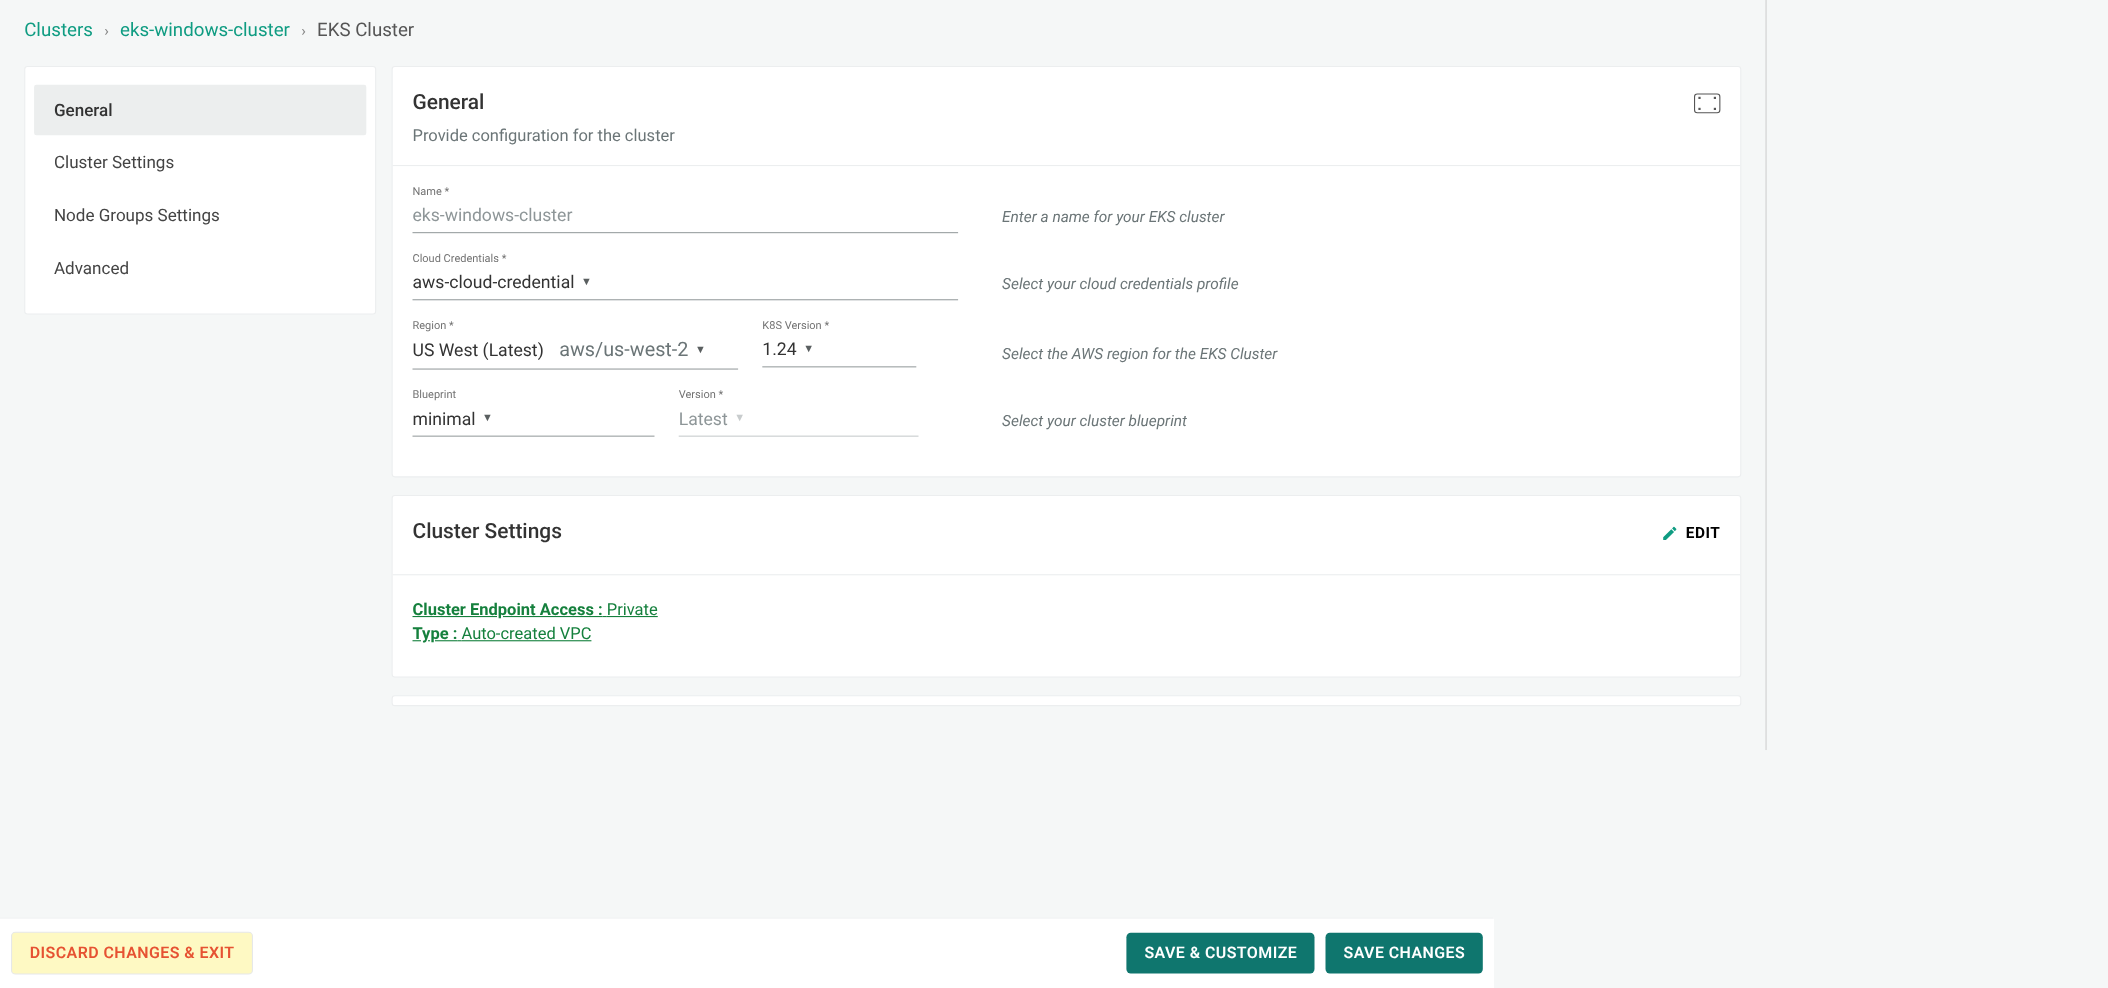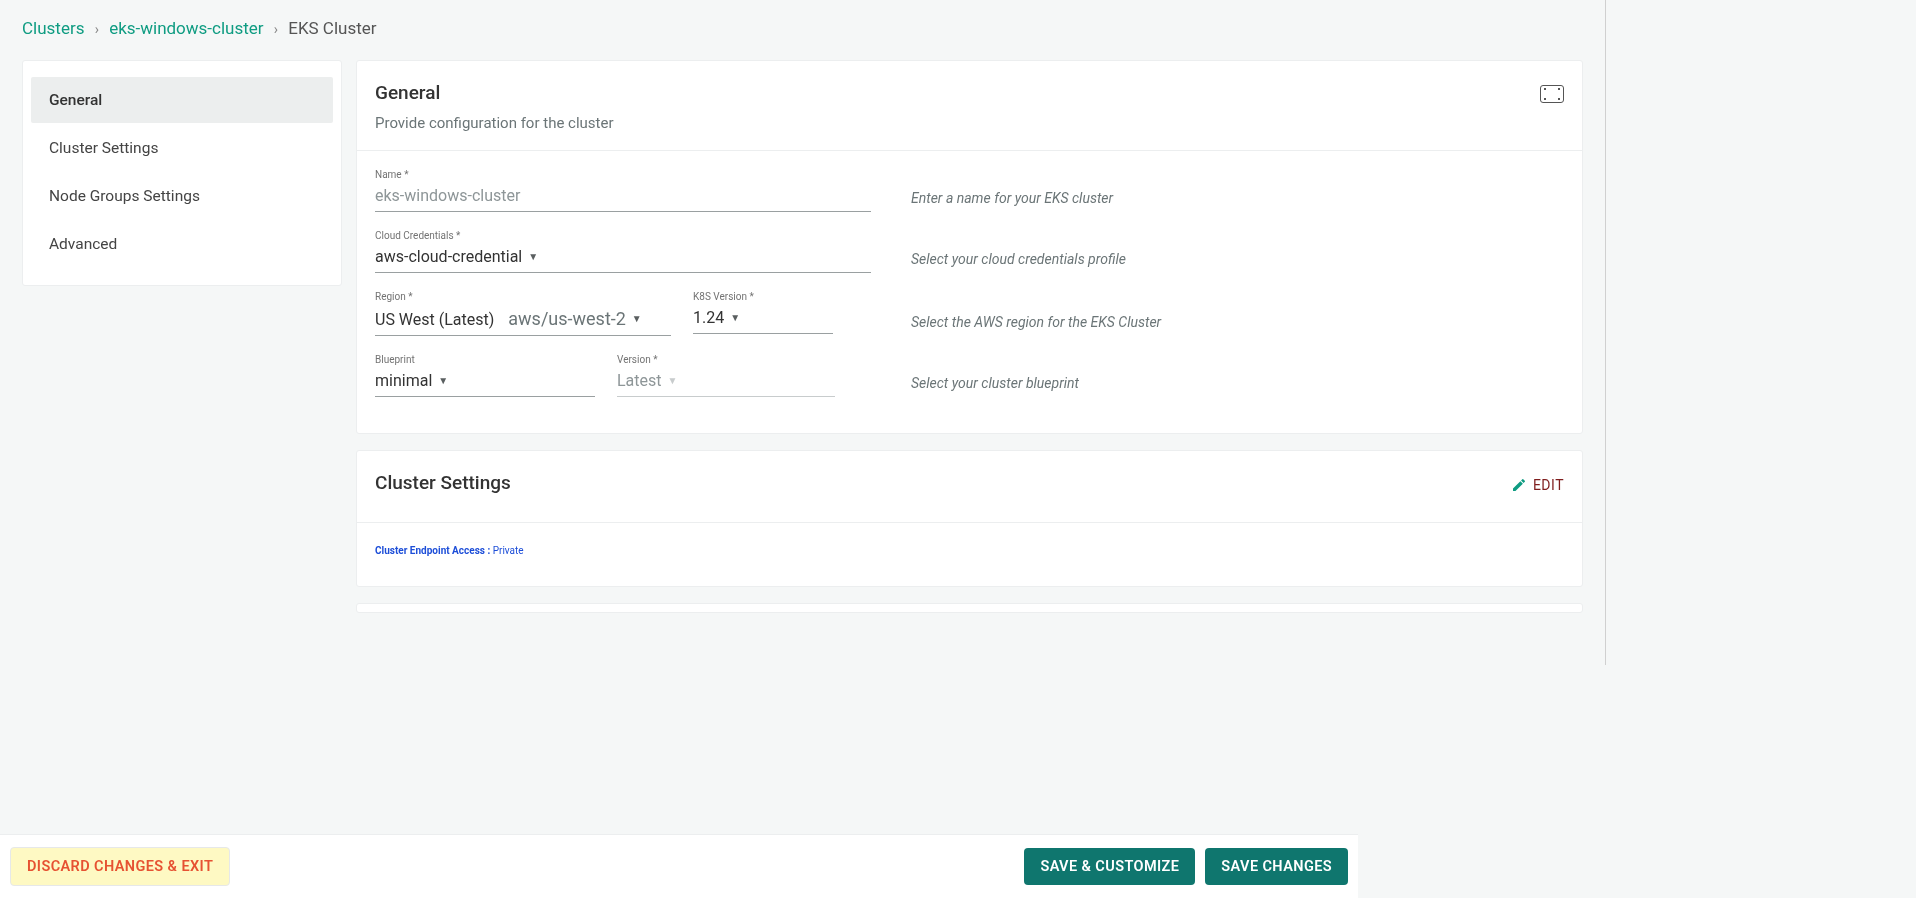--- a/index.html
+++ b/index.html
@@ -167,32 +167,33 @@
     font-style: italic;
     margin-left: 40px;
     padding-bottom: 6px;
   }
   .bp-group { width: 460px; }
   .bp-group .field:first-child { flex: 0 0 220px; }
   .edit-link {
     display: flex;
     align-items: center;
     gap: 6px;
-    color: #7f1d1d;
-    font-weight: 400;
+    color: #000000;
+    font-weight: 700;
     letter-spacing: 0.5px;
     font-size: 14px;
     cursor: pointer;
     margin-top: 6px;
   }
   .edit-link svg { width: 16px; height: 16px; }
   .settings-body {
     padding: 22px 18px 26px 18px;
-    font-size: 10px;
-    color: #1d4ed8;
+    font-size: 15px;
+    color: #15803d;
+    text-decoration: underline;
   }
   .settings-body .kv { margin-bottom: 4px; }
   .settings-body .k { font-weight: 700; }
   .settings-body .v { font-weight: 400; }
 
   .footer {
     position: fixed;
     bottom: 0;
     left: 0;
     width: 1358px;
@@ -345,20 +346,24 @@
                 <path d="M3 17.25V21h3.75L17.81 9.94l-3.75-3.75L3 17.25zM20.71 7.04a1 1 0 0 0 0-1.41l-2.34-2.34a1 1 0 0 0-1.41 0l-1.83 1.83 3.75 3.75 1.83-1.83z"></path>
               </svg>
             <span>EDIT</span>
           </div>
         </div>
         <div class="settings-body">
           <div class="kv">
             <span class="k">Cluster Endpoint Access :</span>
             <span class="v"> </span><span class="v">Private</span>
           </div>
+          <div class="kv">
+            <span class="k">Type :</span>
+            <span class="v"> </span><span class="v">Auto-created VPC</span>
+          </div>
         </div>
       </div>
 
       <div class="card" style="height:10px"></div>
 
     </div>
   </div>
 </div>
 
 <div class="footer">

